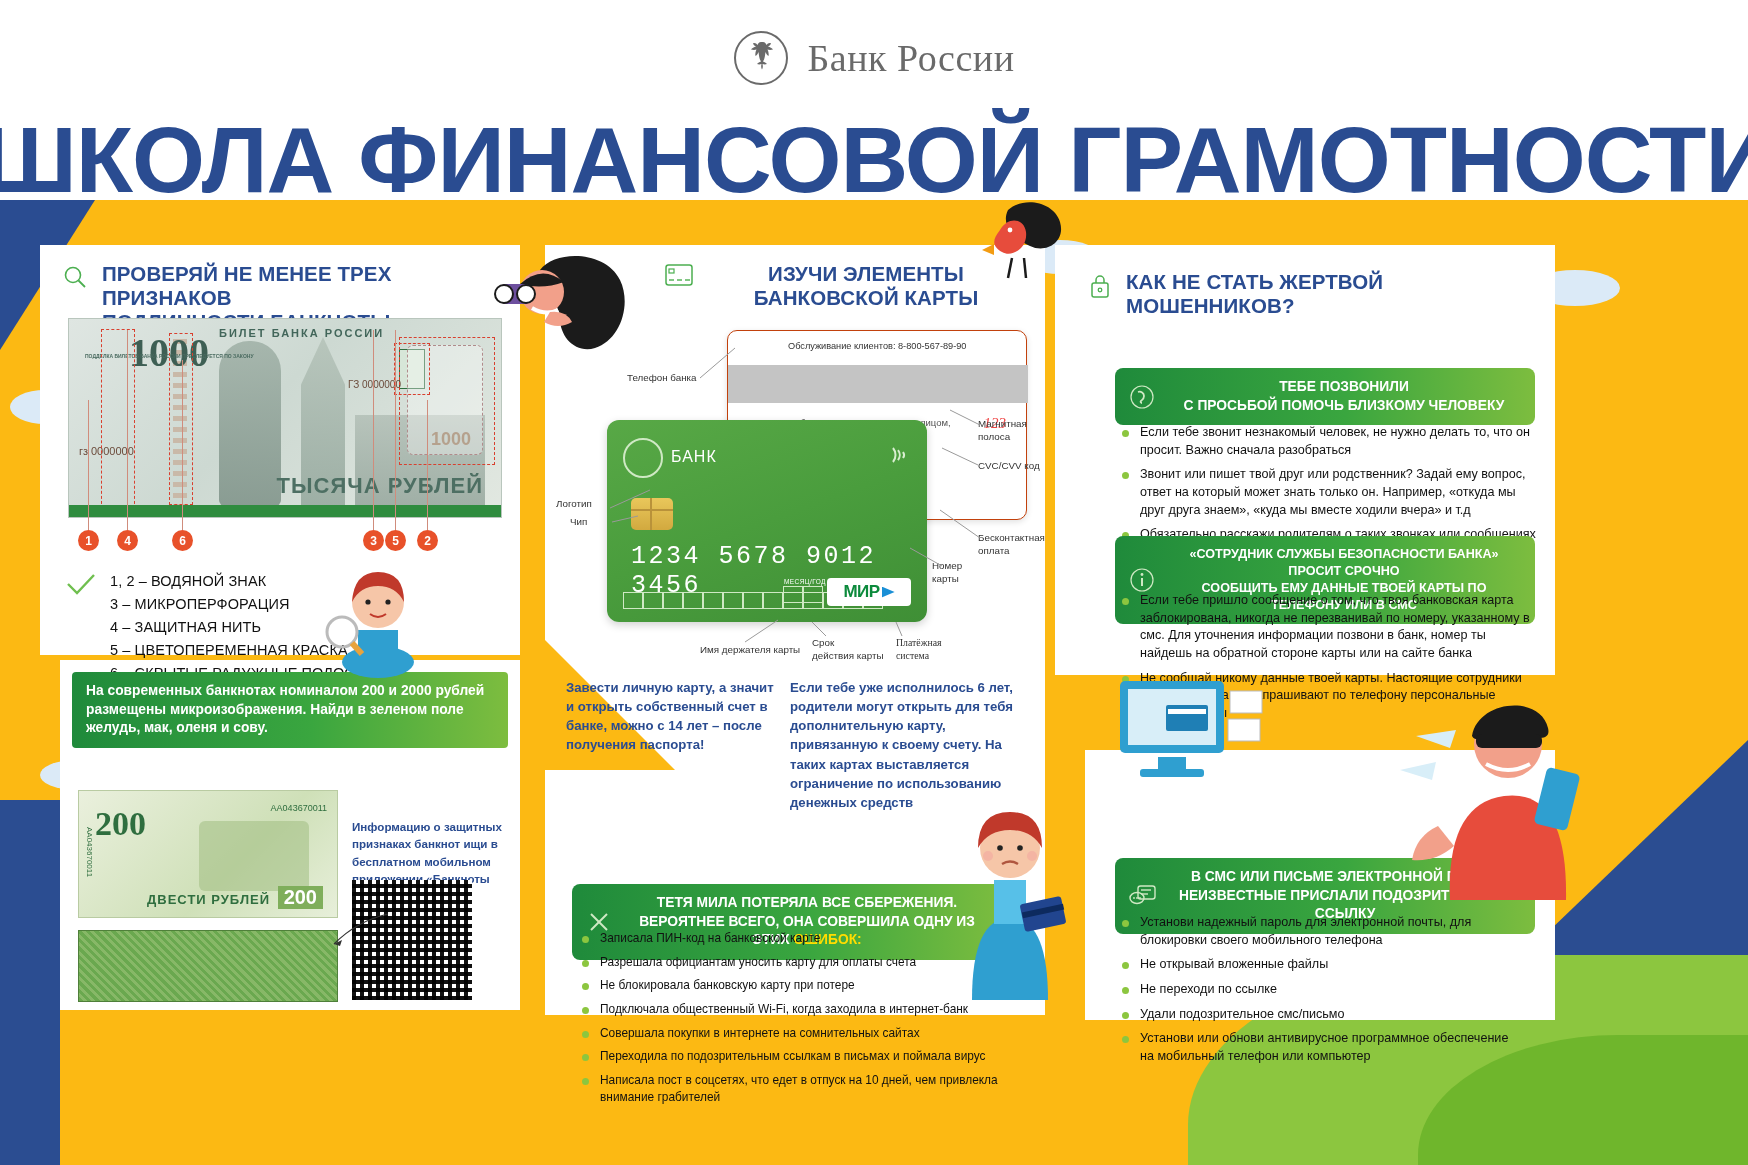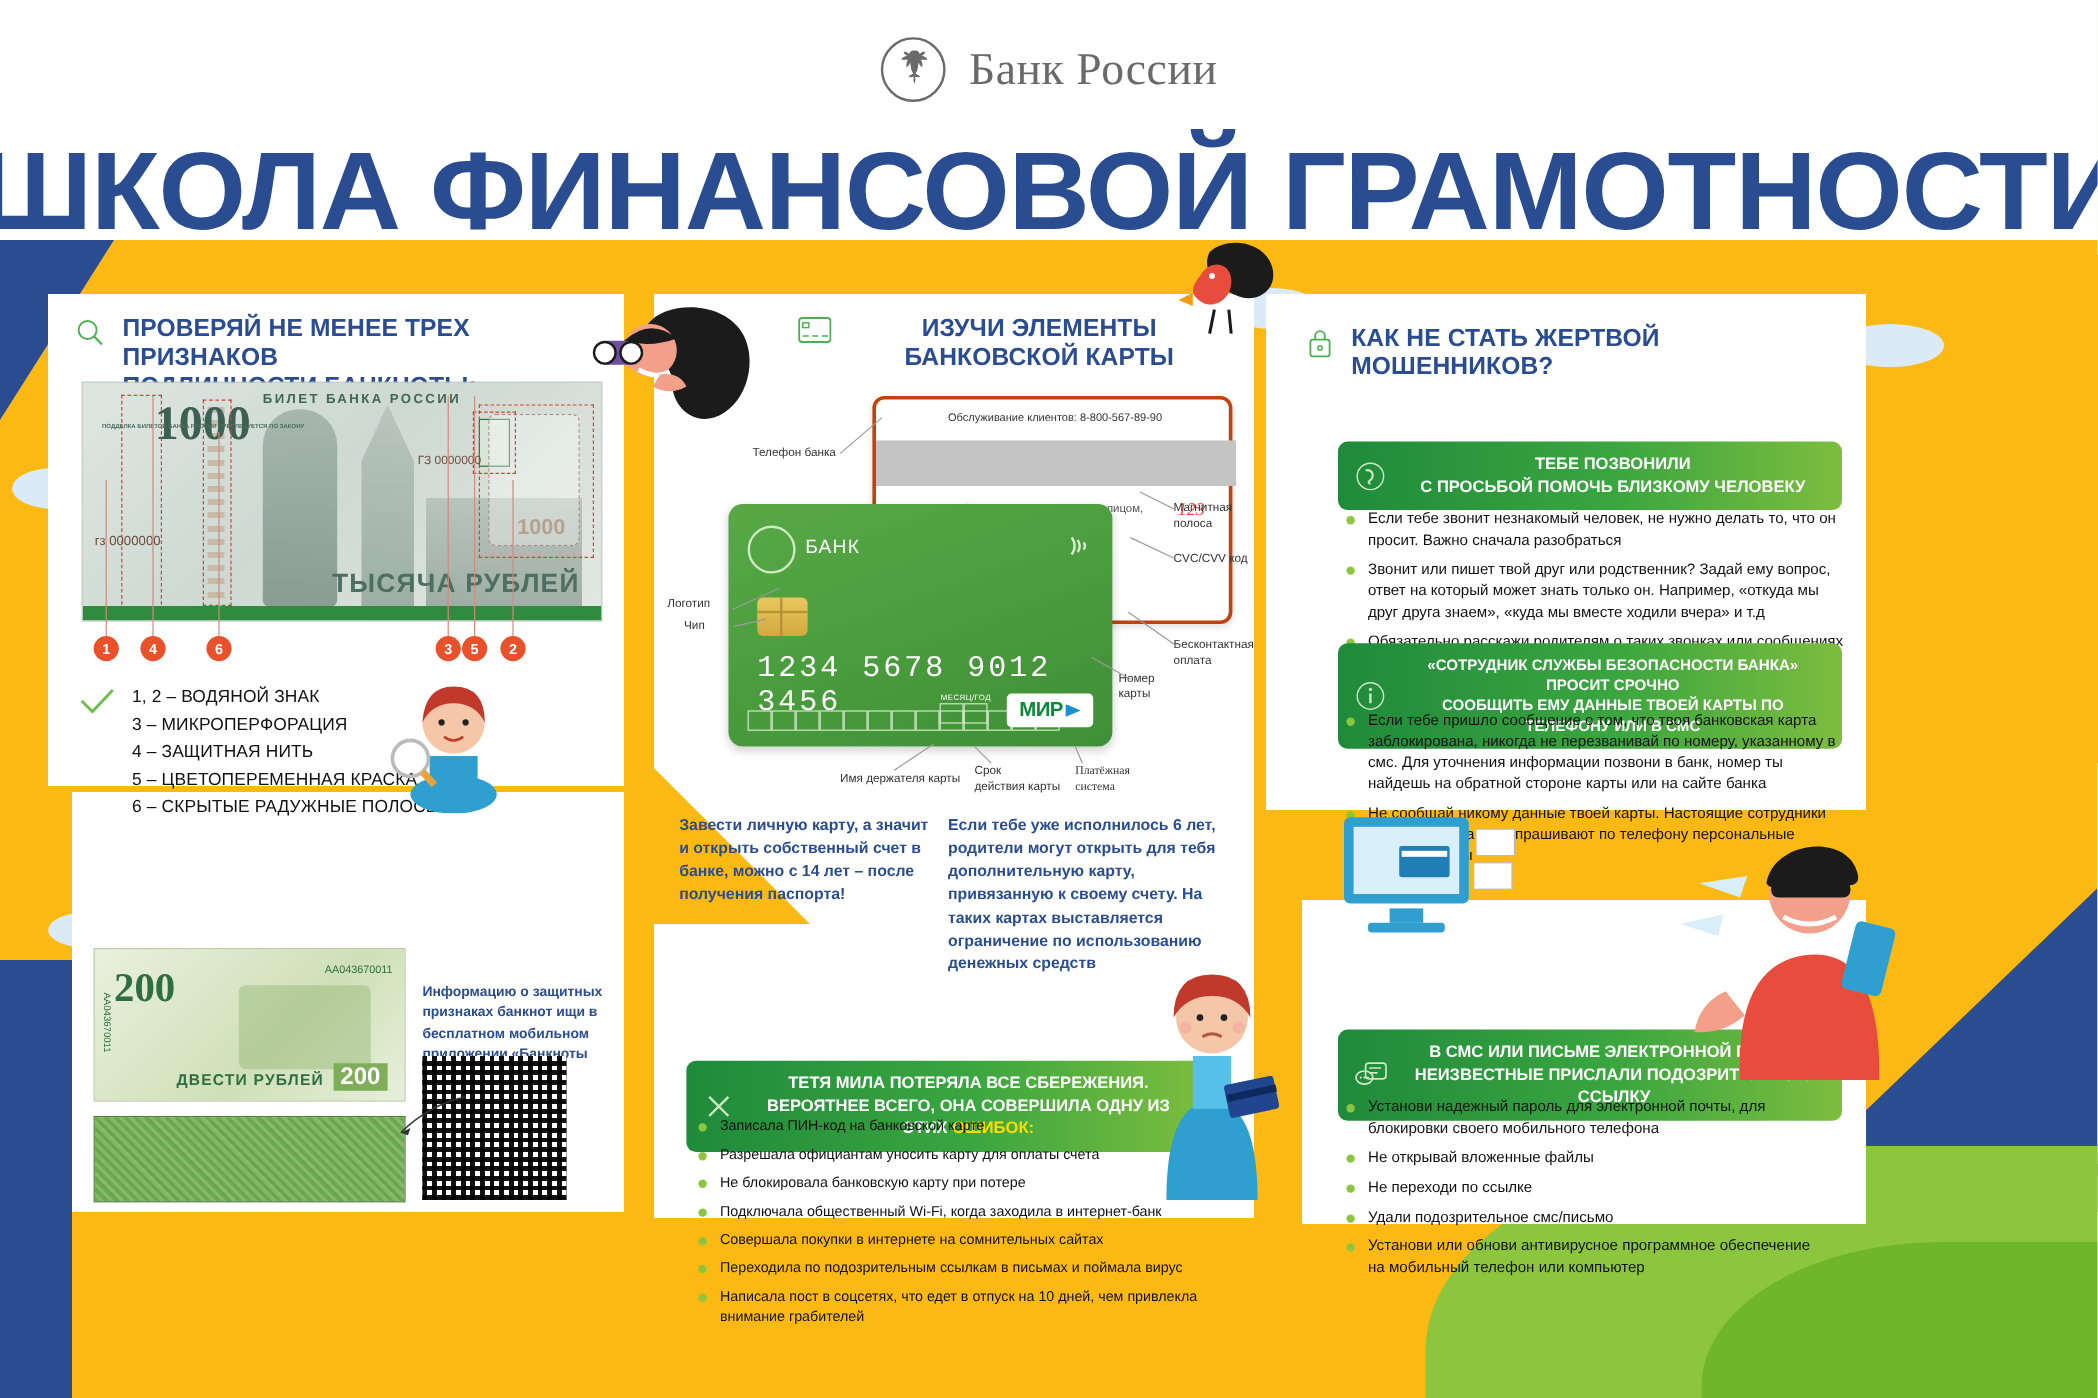--- a/index.html
+++ b/index.html
@@ -114,42 +114,42 @@
   .bluetext { position: absolute; left: 352px; top: 818px; width: 150px; font-size: 11.6px; color:#2a4c91; font-weight:bold; line-height:1.5;}
   .qr { position: absolute; left: 352px; top: 880px; width: 120px; height: 120px;
     background:
       repeating-linear-gradient(90deg,#111 0 4px,#fff 4px 8px),
       repeating-linear-gradient(0deg,#111 0 4px,#fff 4px 8px);
     background-blend-mode: multiply; }
   .arrow-curve { position:absolute; left: 330px; top: 910px; width: 60px; height: 40px; }
 
   
   .card-back { position: absolute; left: 727px; top: 330px; width: 300px; height: 190px; background:#fff;
-    border:3px solid #c2410c; border-radius: 10px; box-shadow: 0 2px 6px rgba(0,0,0,.12); }
+    border:1px solid #c2410c; border-radius: 10px; box-shadow: 0 2px 6px rgba(0,0,0,.12); }
   .card-back .magstrip { position:absolute; left:0; top: 34px; width: 300px; height: 38px; background:#c4c4c4;}
   .card-back .sigline { position:absolute; left: 14px; top: 86px; width: 215px; font-size: 9.5px; color:#555; line-height:1.35;}
   .card-back .cvv { position:absolute; right: 20px; top: 84px; font-size: 15px; color:#ef4444; font-style: italic; font-family:"Liberation Serif",serif;}
   .card-back .phone { position:absolute; left: 60px; top: 10px; font-size: 9.2px; color:#333;}
 
   .card-front { position: absolute; left: 607px; top: 420px; width: 320px; height: 202px;
     background: linear-gradient(160deg,#58a846 0%,#4a9d3d 50%,#3f8f36 100%); border-radius: 12px;
     box-shadow: 0 3px 8px rgba(0,0,0,.18); color:#fff; }
   .cf-logo-circle { position:absolute; left: 16px; top: 18px; width: 40px; height: 40px; border:2px solid #cfe9c4; border-radius:50%;}
   .cf-bank { position:absolute; left: 64px; top: 28px; font-size: 16px; letter-spacing:1px;}
   .cf-wifi { position:absolute; right: 16px; top: 22px; }
   .cf-chip { position:absolute; left: 24px; top: 78px; width: 42px; height: 32px; background: linear-gradient(#e9c75b,#d2a93f); border-radius:5px;}
   .cf-chip:before { content:""; position:absolute; left:0; top:11px; width:42px; height:2px; background:#b9923a;}
   .cf-chip:after { content:""; position:absolute; left:19px; top:0; width:2px; height:32px; background:#b9923a;}
   .cf-num { position:absolute; left: 24px; top: 122px; font-size: 25px; letter-spacing: 2.5px; font-family:"Liberation Mono",monospace;}
   .cf-monyr { position:absolute; left: 177px; top: 158px; font-size: 6.5px; letter-spacing:.4px;}
   .cf-mm { position:absolute; left: 176px; top: 166px; display:flex; gap:0;}
   .cf-mm span { width: 20px; height: 17px; border:1px solid #cfe9c4; }
   .cf-boxes { position:absolute; left: 16px; top: 172px; display:flex; }
   .cf-boxes span { width: 20px; height: 17px; border:1px solid #cfe9c4; }
-  .cf-mir { position:absolute; right: 16px; top: 158px; width: 72px; height: 28px; background:#fff; border-radius:4px;
+  .cf-mir { position:absolute; right: 16px; top: 158px; width: 84px; height: 28px; background:#fff; border-radius:4px;
     display:flex; align-items:center; justify-content:center; }
   .cf-mir .t { color:#0c8a3c; font-weight:bold; font-size:17px; letter-spacing:-.5px;}
   .cf-mir .b { width:13px; height:11px; background:#1a8fd6; clip-path: polygon(0 0,100% 50%,0 100%); margin-left:2px;}
 
   .clabel { position: absolute; font-size: 9.8px; color:#333; line-height:1.3; }
 
   
   .ytext { position: absolute; font-size: 13.2px; font-weight: bold; color:#2a4c91; line-height:1.45; }
 
   
@@ -257,20 +257,21 @@
       </svg>
   </span>
   <div class="legend" id="legend-host">
       <div>1, 2 – ВОДЯНОЙ ЗНАК</div>
       <div>3 – МИКРОПЕРФОРАЦИЯ</div>
       <div>4 – ЗАЩИТНАЯ НИТЬ</div>
       <div>5 – ЦВЕТОПЕРЕМЕННАЯ КРАСКА</div>
       <div>6 – СКРЫТЫЕ РАДУЖНЫЕ ПОЛОСЫ</div>
     </div>
 
+  <div class="gbanner" style="position:absolute;left:72px;top:672px;width:436px;">На современных банкнотах номиналом 200 и 2000 рублей размещены микроизображения. Найди в зеленом поле желудь, мак, оленя и сову.</div>
 
   <div class="note200">
     <div class="mon"></div>
     <div class="d200">200</div>
     <div class="ser">АА043670011</div>
     <div class="serv">АА043670011</div>
     <div class="dv">ДВЕСТИ РУБЛЕЙ</div>
     <div class="d200s">200</div>
   </div>
 

